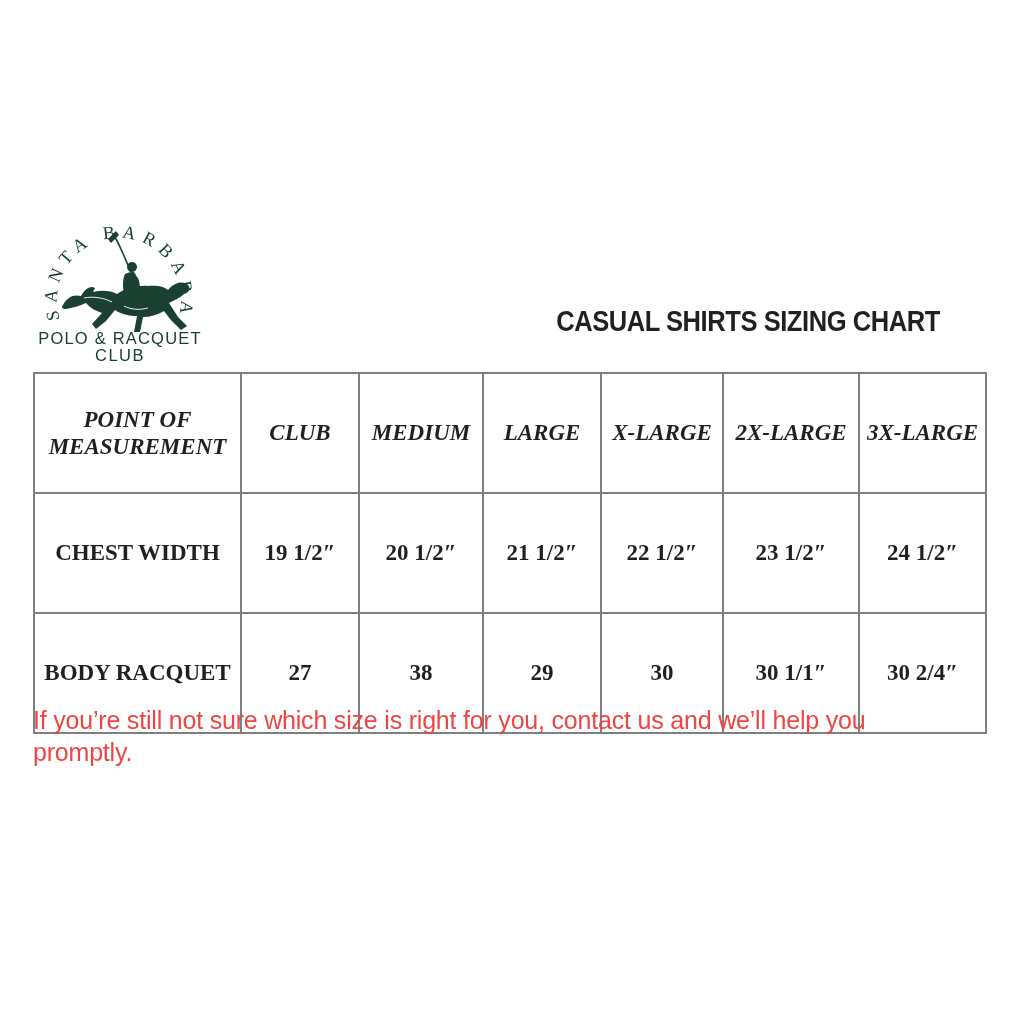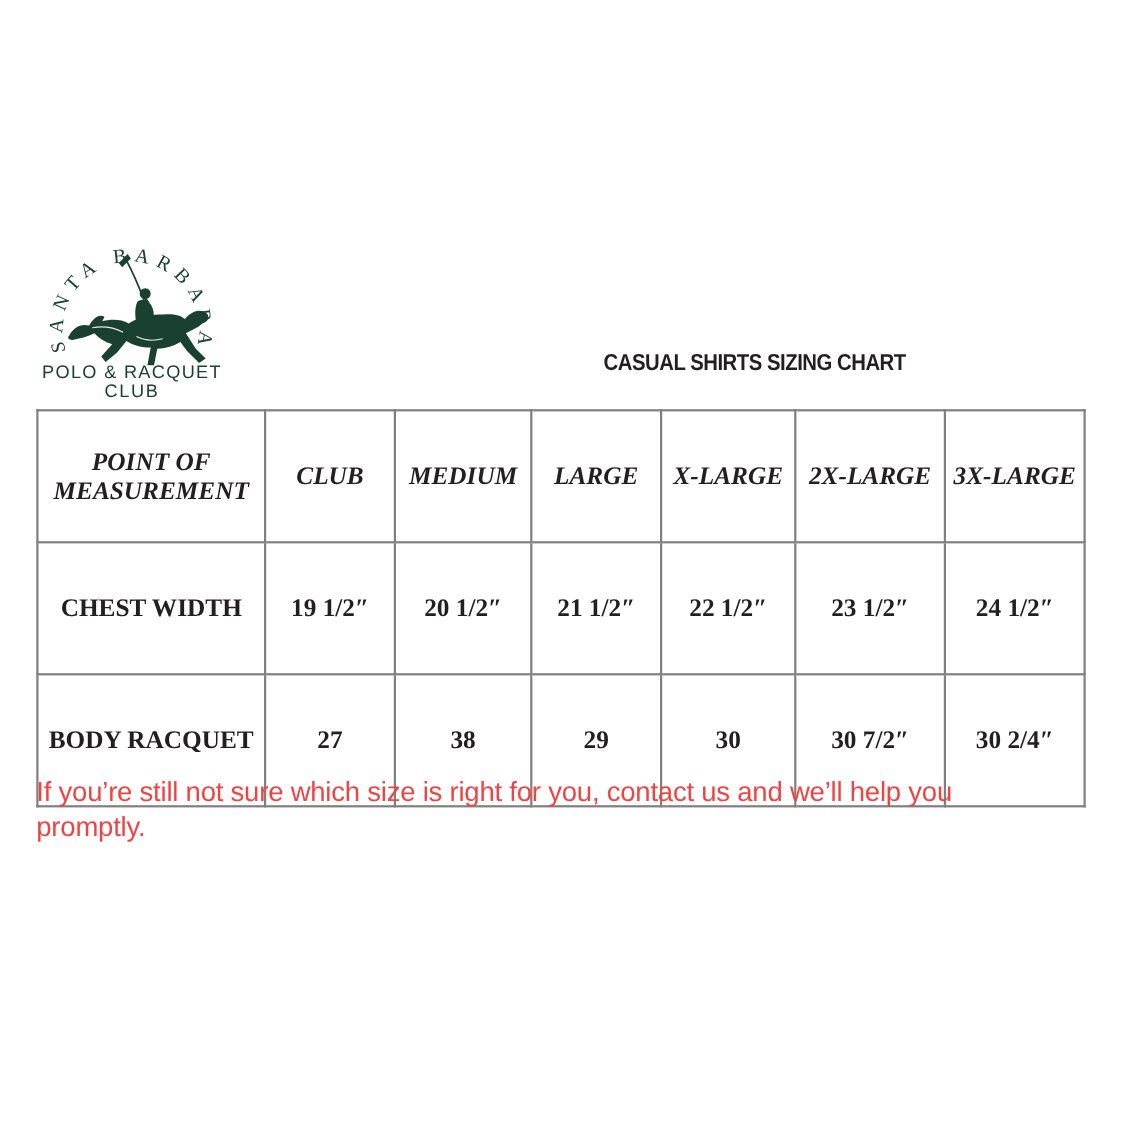--- a/index.html
+++ b/index.html
@@ -3,23 +3,23 @@
 <meta charset="utf-8">
 <style>
   html,body{margin:0;padding:0;background:#ffffff;}
   #page{position:relative;width:1024px;height:1024px;background:#ffffff;overflow:hidden;
         font-family:"Liberation Sans",sans-serif;}
 
   
   #logo{position:absolute;left:34px;top:222px;width:170px;height:150px;}
 
   
-  #title{position:absolute;left:530px;top:305px;width:426px;text-align:left;
-         font-family:"Liberation Sans",sans-serif;font-weight:800;font-size:21px;
-         color:#231f20;letter-spacing:-0.5px;white-space:nowrap;margin-top:13px;}
+  #title{position:absolute;left:530px;top:305px;width:426px;text-align:right;
+         font-family:"Liberation Sans",sans-serif;font-weight:800;font-size:29px;
+         color:#231f20;letter-spacing:-0.5px;white-space:nowrap;}
   #title .squeeze{display:inline-block;transform:scaleX(0.88);transform-origin:center;}
 
   
   #size-table{position:absolute;left:33px;top:372px;width:952px;border-collapse:collapse;
               table-layout:fixed;font-family:"Liberation Serif",serif;font-weight:bold;
               color:#231f20;}
   #size-table td,#size-table th{border:2px solid #7f7f7f;text-align:center;vertical-align:middle;
               font-size:23px;font-weight:bold;padding:0 6px;line-height:1.18;}
   #size-table tr.r-head{height:120px;font-style:italic;}
   #size-table tr.r-data{height:120px;}
@@ -102,21 +102,21 @@
       <td>22 1/2″</td>
       <td>23 1/2″</td>
       <td>24 1/2″</td>
     </tr>
     <tr class="r-data">
       <td>BODY RACQUET</td>
       <td>27</td>
       <td>38</td>
       <td>29</td>
       <td>30</td>
-      <td>30 7/2″</td>
+      <td>30 1/1″</td>
       <td>30 2/4″</td>
     </tr>
   </tbody>
     </table>
 
   <div id="footer-note">If you’re still not sure which size is right for you, contact us and we’ll help you promptly.</div>
 
 </div>
 
 </body></html>

